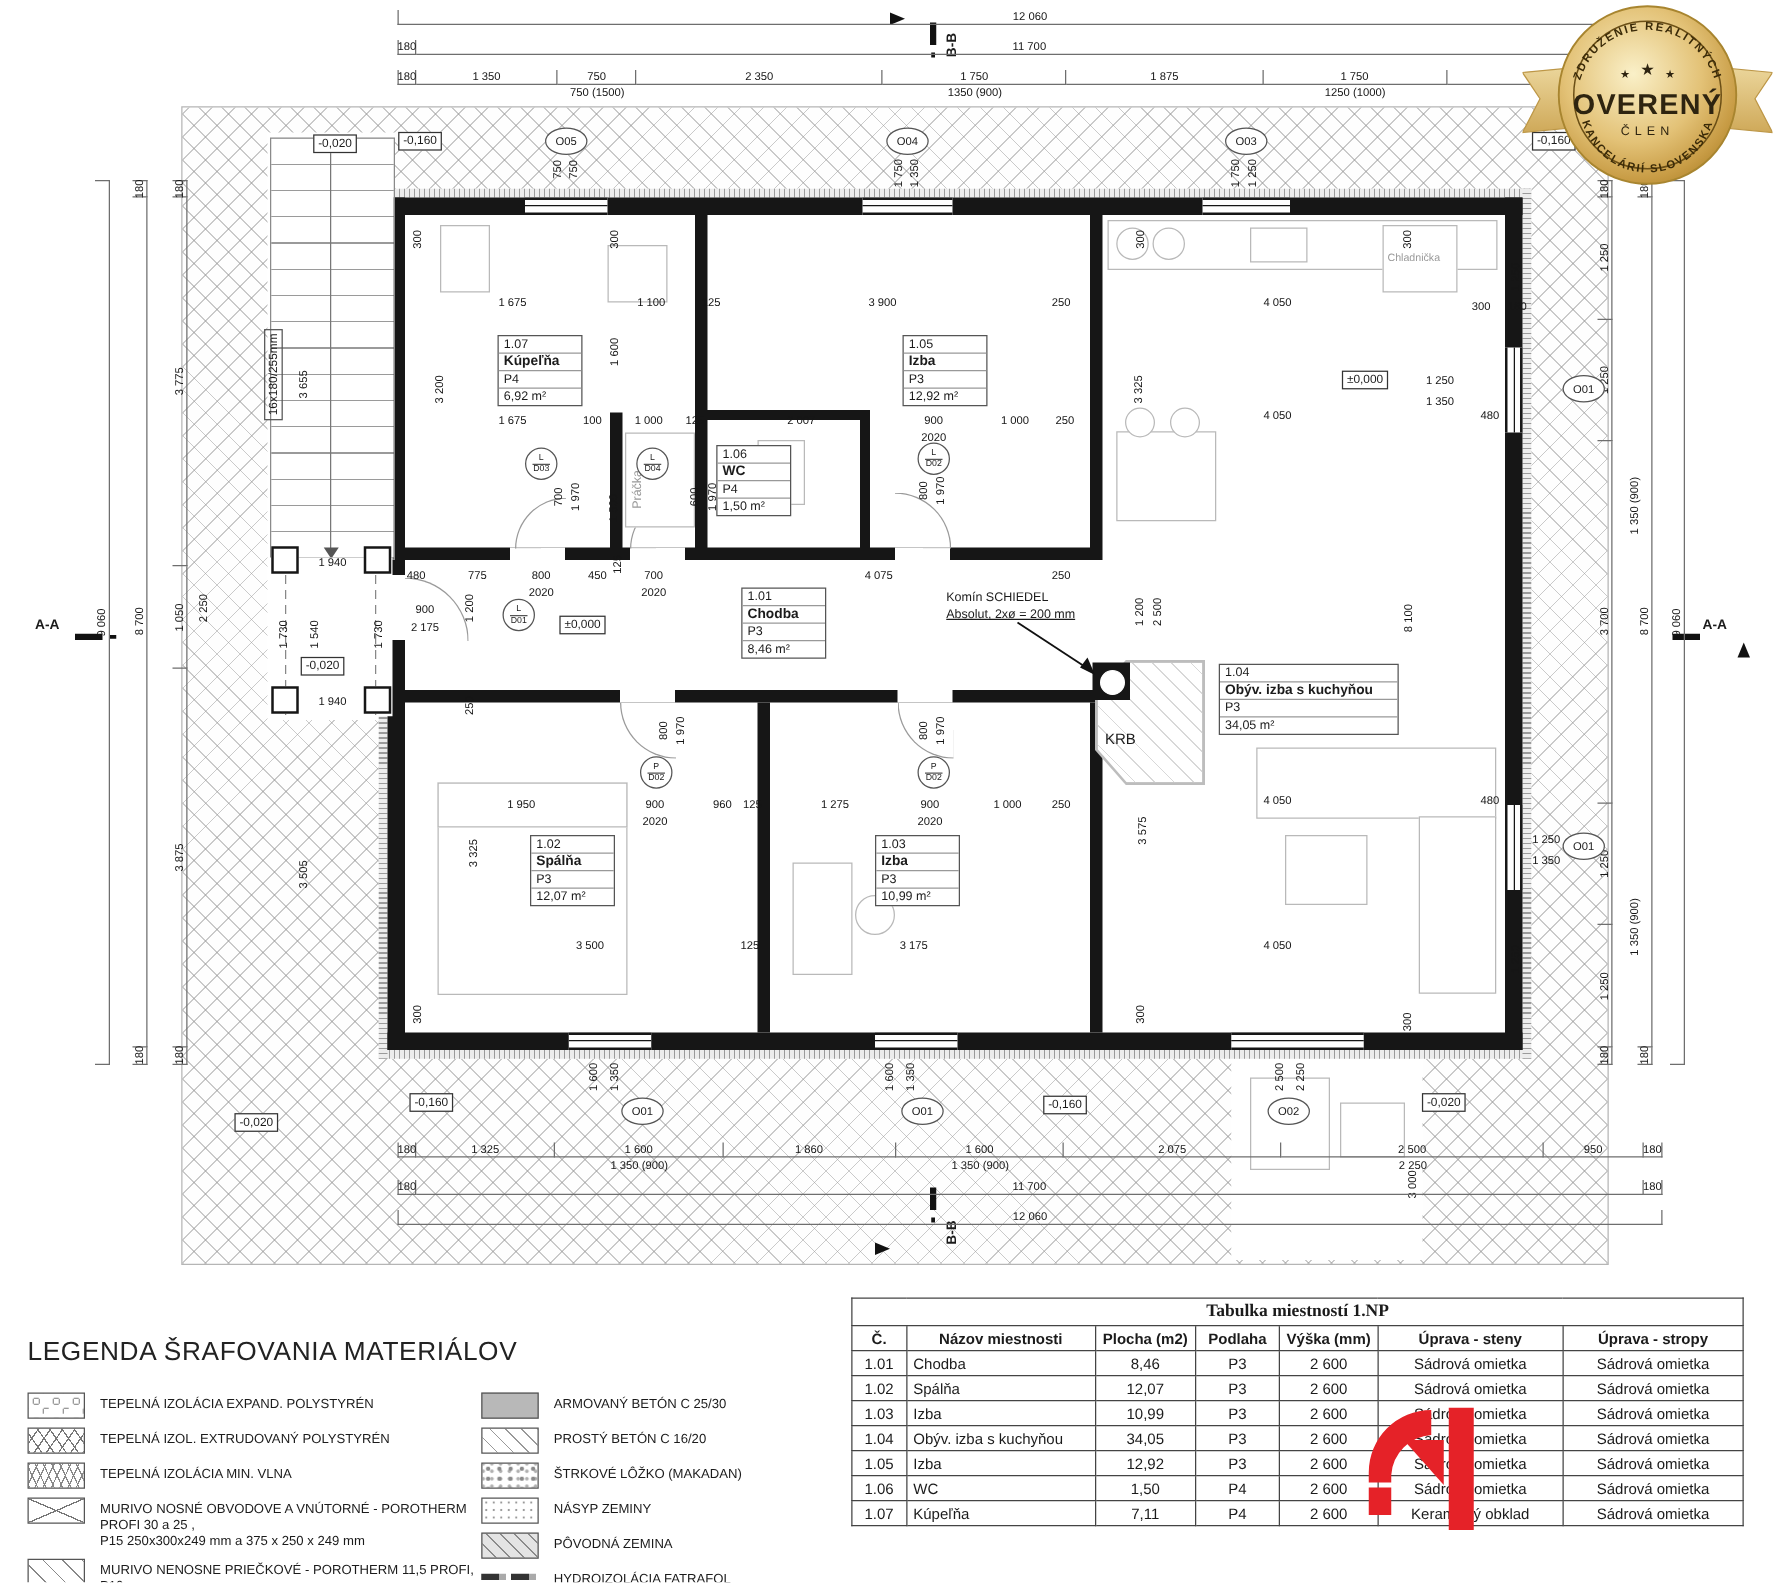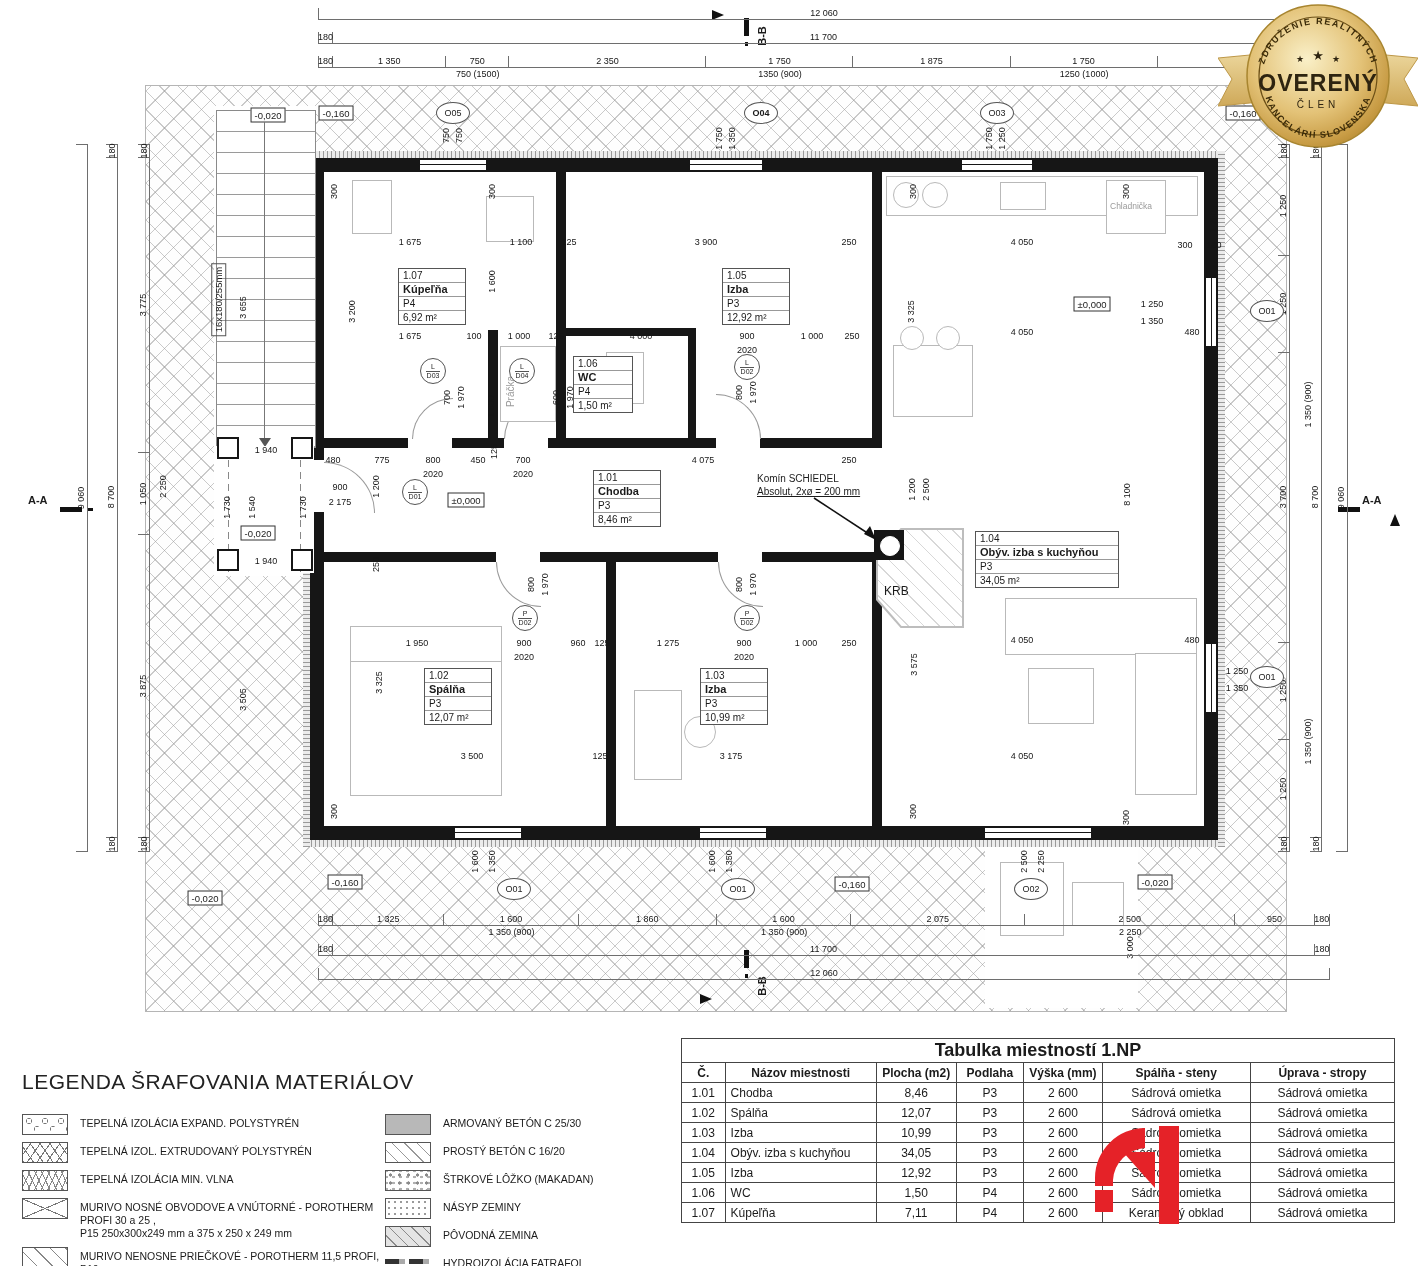--- a/index.html
+++ b/index.html
@@ -88,21 +88,21 @@
   .sw-diag1{background-image:repeating-linear-gradient(45deg,transparent 0 10px,#888 10px 11px);}
   .sw-solid{background:#b8b8b8;}
   .sw-diaglight{background-image:repeating-linear-gradient(45deg,transparent 0 8px,#999 8px 9px);}
   .sw-pebble{background-image:radial-gradient(#8a8a8a 1.6px,transparent 2px),radial-gradient(#b0b0b0 1.3px,transparent 1.8px);background-size:9px 8px,7px 6px;background-position:0 0,4px 3px;}
   .sw-dots{background-image:radial-gradient(#9a9a9a 0.8px,transparent 1.2px);background-size:6px 6px;}
   .sw-diaggray{background:#e4e4e4;background-image:repeating-linear-gradient(45deg,transparent 0 7px,#8b8b8b 7px 8px);}
   .ln-dash{height:5px;margin-top:5px;background:repeating-linear-gradient(90deg,#333 0 14px,#aaa 14px 20px,transparent 20px 24px);}
   
   #roomtable{position:absolute;left:681px;top:1038px;border-collapse:collapse;font-size:12px;background:#fff;}
   #roomtable td,#roomtable th{border:1px solid #444;padding:1px 5px;height:17px;text-align:center;white-space:nowrap;}
-  #roomtable th.title{font-size:18px;font-weight:bold;height:19px;}
+  #roomtable th.title{font-size:14px;font-weight:bold;height:19px;font-family:Liberation Serif, serif;}
   #roomtable td.name{text-align:left;}
   
   #badge{position:absolute;left:1218px;top:2px;}
   #redlogo{position:absolute;left:1093px;top:1126px;}
 </style>
 </head>
 <body>
 
 <div id="sheet">
 
@@ -242,21 +242,21 @@
       <div class="dim rot" style="left: 1086px; top: 186px;">300</div>
       <div class="dim" style="left: 1145px; top: 240px;">300</div>
       <div class="dim" style="left: 1174px; top: 240px;">180</div>
       <div class="dim rot" style="left: 312px; top: 306px;">3 200</div>
       <div class="dim rot" style="left: 452px; top: 276px;">1 600</div>
       <div class="dim rot" style="left: 871px; top: 306px;">3 325</div>
       <div class="dim" style="left: 370px; top: 331px;">1 675</div>
       <div class="dim" style="left: 434px; top: 331px;">100</div>
       <div class="dim" style="left: 479px; top: 331px;">1 000</div>
       <div class="dim" style="left: 516px; top: 331px;">125</div>
-      <div class="dim" style="left: 601px; top: 331px;">4 000</div>
+      <div class="dim" style="left: 601px; top: 331px;">2 007</div>
       <div class="dim" style="left: 707px; top: 331px;">900</div>
       <div class="dim" style="left: 707px; top: 345px;">2020</div>
       <div class="dim" style="left: 772px; top: 331px;">1 000</div>
       <div class="dim" style="left: 812px; top: 331px;">250</div>
       <div class="dim" style="left: 982px; top: 327px;">4 050</div>
       <div class="dim" style="left: 1152px; top: 327px;">480</div>
       <div class="dim" style="left: 1112px; top: 299px;">1 250</div>
       <div class="dim" style="left: 1112px; top: 316px;">1 350</div>
       <div class="dim rot" style="left: 1173px; top: 216px;">1 250</div>
       <div class="dim rot" style="left: 451px; top: 401px;">1 500</div>
@@ -532,21 +532,21 @@
         <div class="rb-row">P3</div>
         <div class="rb-row">12,07 m²</div>
       </div>
       <div class="roombox" style="left: 700px; top: 668px; width: 66px;">
         <div class="rb-row">1.03</div>
         <div class="rb-row rb-name">Izba</div>
         <div class="rb-row">P3</div>
         <div class="rb-row">10,99 m²</div>
       </div>
       <div class="ocir" style="left: 436px; top: 102px;">O05</div>
-      <div class="ocir" style="left: 744px; top: 102px; font-weight: bold;">O04</div>
+      <div class="ocir" style="left: 709px; top: 102px;">O04</div>
       <div class="ocir" style="left: 980px; top: 102px;">O03</div>
       <div class="ocir" style="left: 1250px; top: 300px;">O01</div>
       <div class="ocir" style="left: 1250px; top: 666px;">O01</div>
       <div class="ocir" style="left: 497px; top: 878px;">O01</div>
       <div class="ocir" style="left: 721px; top: 878px;">O01</div>
       <div class="ocir" style="left: 1014px; top: 878px;">O02</div>
       <div class="dcir" style="left: 420px; top: 358px;">
         <span class="p">L</span>
         <span>D03</span>
       </div>
@@ -653,21 +653,21 @@
       <tbody>
         <tr>
           <th colspan="7" class="title">Tabulka miestností 1.NP</th>
         </tr>
         <tr>
           <th>Č.</th>
           <th>Názov miestnosti</th>
           <th>Plocha (m2)</th>
           <th>Podlaha</th>
           <th>Výška (mm)</th>
-          <th>Spálňa - steny</th>
+          <th>Úprava - steny</th>
           <th>Úprava - stropy</th>
         </tr>
         <tr>
           <td>1.01</td>
           <td class="name">Chodba</td>
           <td>8,46</td>
           <td>P3</td>
           <td>2 600</td>
           <td>Sádrová omietka</td>
           <td>Sádrová omietka</td>

